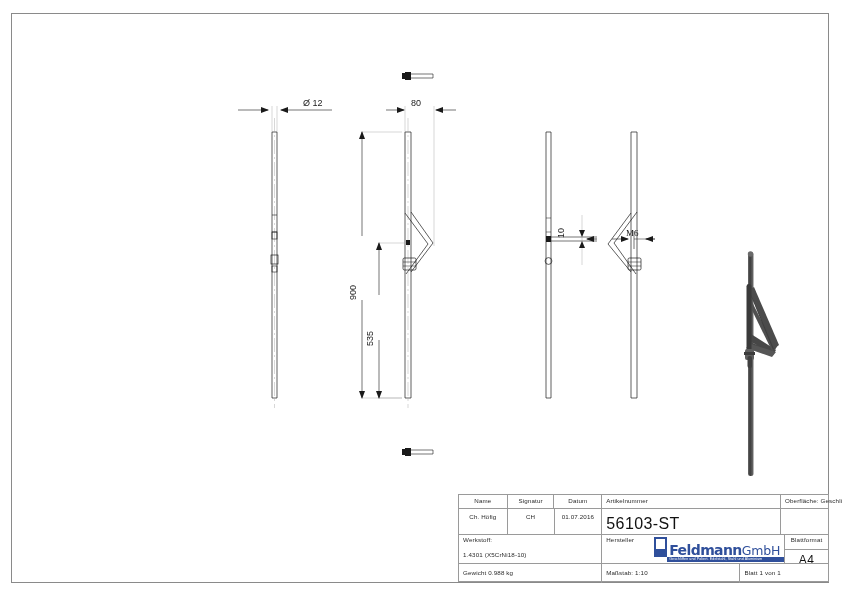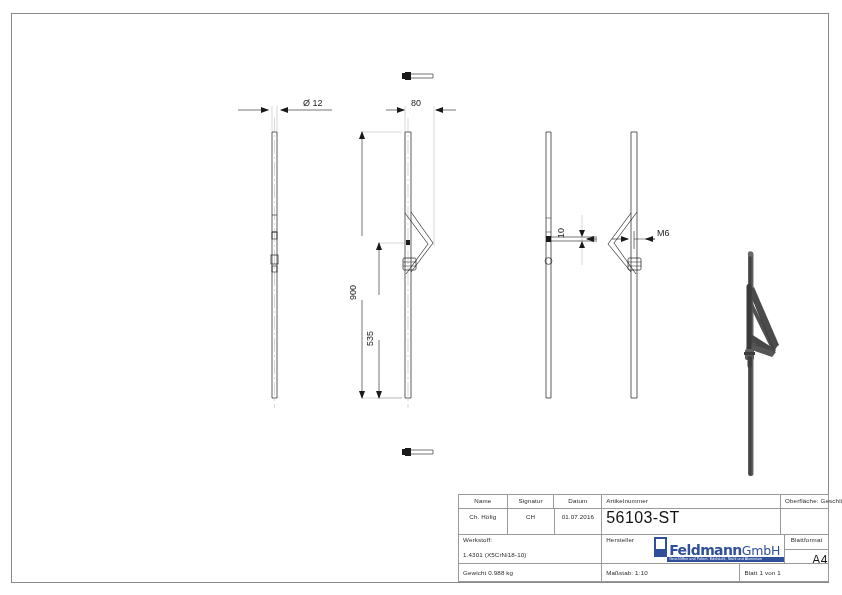--- a/index.html
+++ b/index.html
@@ -83,36 +83,36 @@
   .c-sig    { width: 47px; }
   .c-date   { width: 48px; }
   .c-art    { width: 180px; }
   .c-ober   { width: 47px; border-right:none; }
 
   .artnum {
     font-size: 16px;
     letter-spacing: 0.4px;
     color: #111;
     line-height: 1;
-    padding-top: 2px;
+    padding-top: 8px;
   }
   .lbl { font-size: 6.2px; color:#2a2a2a; }
   .val { font-size: 6.2px; color:#2a2a2a; }
 
   .c-werk { width: 144px; }
   .c-hers { width: 184px; }
   .c-blfmt{ width: 43px; border-right:none; }
 
   .c-gew  { width: 144px; }
   .c-mass { width: 139px; }
   .c-blatt{ width: 88px; border-right:none; }
 
   .a4 {
     font-size: 12px;
-    text-align: right;
+    text-align: center;
     color: #111;
     letter-spacing: 0.5px;
   }
   .center-txt { text-align:center; }
 
   
   .logo-wrap {
     position: absolute;
     left: 52px;
     top: 3px;
@@ -336,21 +336,21 @@
       <rect x="747.5" y="356" width="4.5" height="12" rx="2" fill="#3f3f3f"></rect>
       <circle cx="750.5" cy="254" r="2.7" fill="#6a6a6a"></circle>
     </g>
   </svg>
 
   <div class="dim-text" style="left:303px; top:98px;">Ø 12</div>
   <div class="dim-text" style="left:411px; top:98px;">80</div>
   <div class="dim-text rot90" style="left:358px; top:290px;">900</div>
   <div class="dim-text rot90" style="left:375px; top:336px;">535</div>
   <div class="dim-text rot90" style="left:566px; top:228px;">10</div>
-  <div class="dim-text" style="left:657px; top:228px;">M6</div>
+  <div class="dim-text" style="left:626px; top:228px;font-family:Liberation Serif, serif;">M6</div>
 
   <div class="titleblock">
 
     <div class="tb-row r1">
       <div class="tb-cell c-name center-txt">Name</div>
       <div class="tb-cell c-sig center-txt">Signatur</div>
       <div class="tb-cell c-date center-txt">Datum</div>
       <div class="tb-cell c-art">Artikelnummer</div>
       <div class="tb-cell c-ober" style="width:47px; overflow:visible;">Oberfläche:  Geschliffen Korn 240</div>
     </div>

